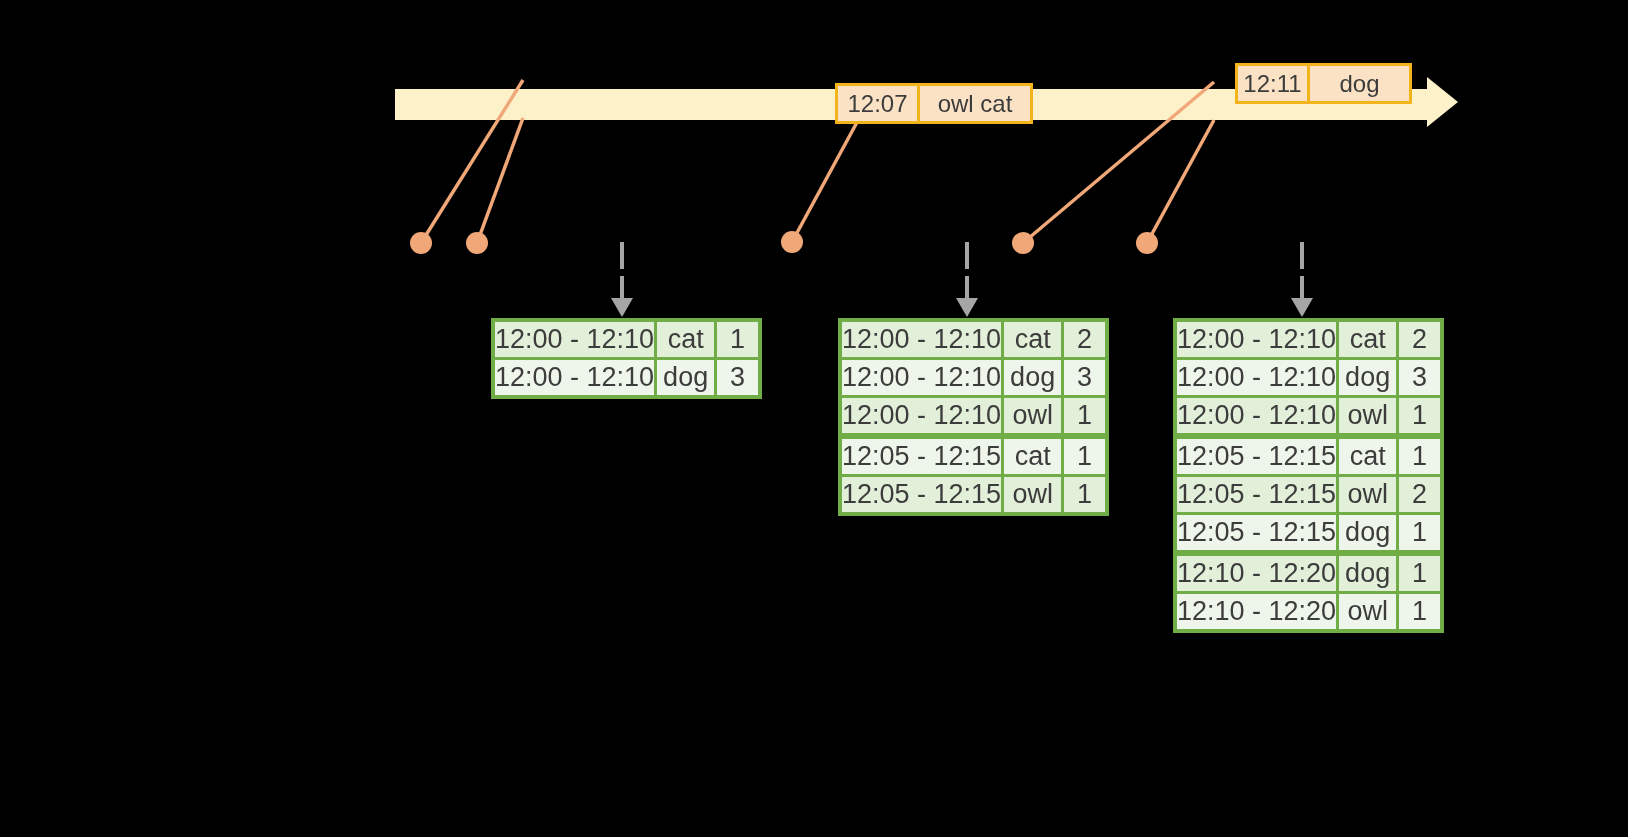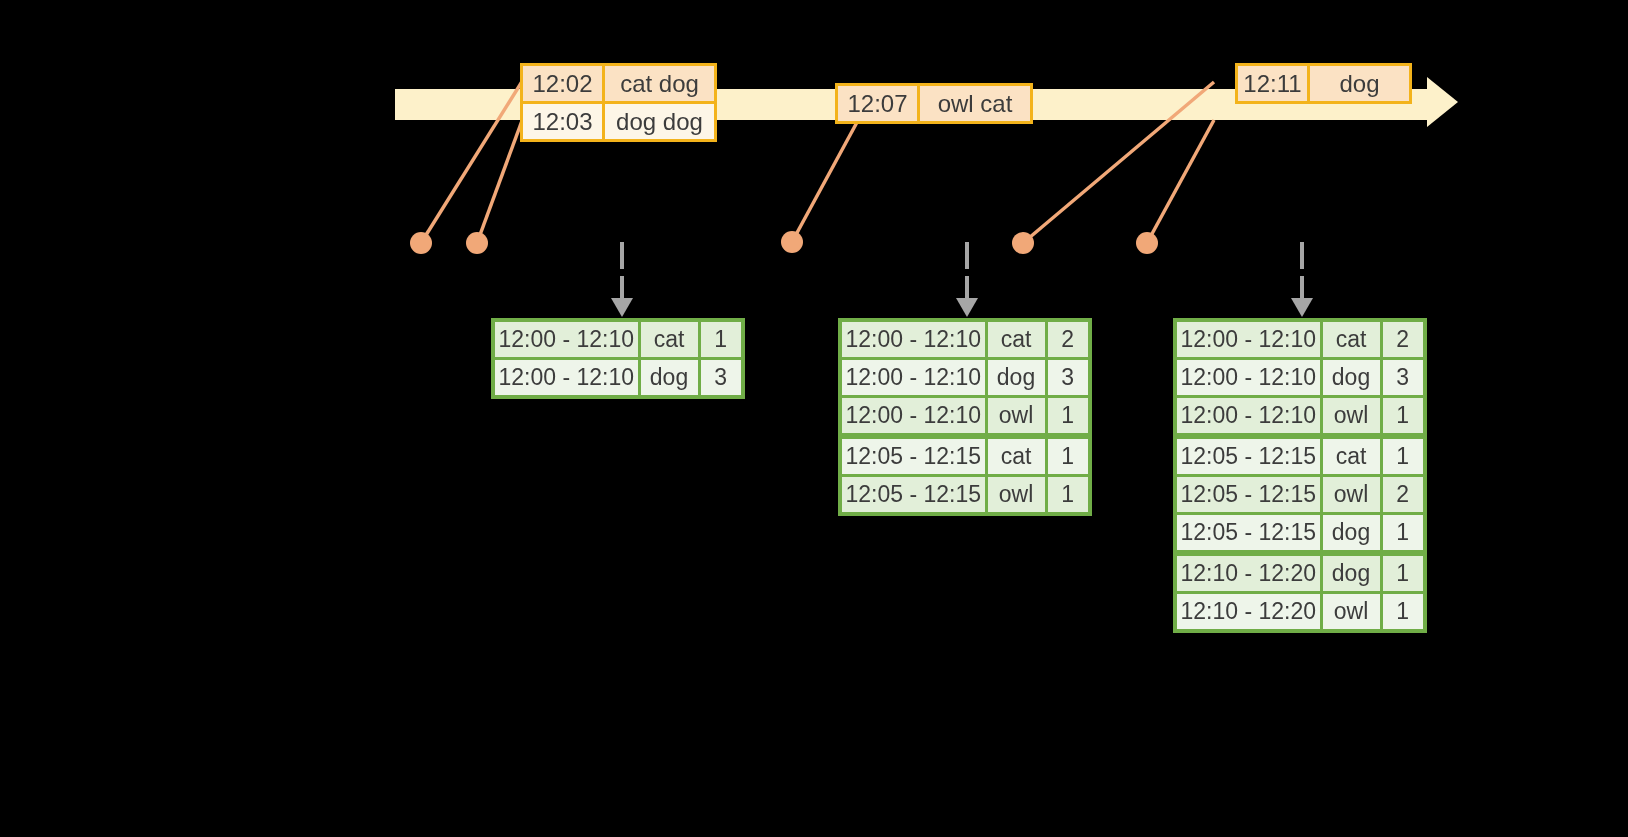--- a/index.html
+++ b/index.html
@@ -17,21 +17,21 @@
   .dash-line{stroke:var(--dashed-arrow,#a6a6a6);stroke-width:4;stroke-dasharray:27 7;fill:none;}
   .dash-head{fill:var(--dashed-arrow,#a6a6a6);}
   table{border-collapse:collapse;position:absolute;table-layout:fixed;text-align:center;}
   .event-table{font-size:24px;}
   .event-table td{
     border:3px solid var(--event-border,#f3b31b);
     height:35px;padding:0 4px;overflow:hidden;white-space:nowrap;
   }
   td.peach{background:var(--event-row-a,#fbe2c4);}
   td.cream{background:var(--event-row-b,#fdf6e7);}
-  .result-table{font-size:23px;border:4px solid var(--result-border,#70ad47);}
+  .result-table{font-size:27px;border:4px solid var(--result-border,#70ad47);}
   .result-table td{
     border:3px solid var(--result-border,#70ad47);
     height:35px;padding:0;overflow:hidden;white-space:nowrap;
   }
   tr.dark td{background:var(--result-row-a,#e2efd9);}
   tr.light td{background:var(--result-row-b,#eef5ea);}
   tr.group-sep td{border-top-width:6px;}
 </style>
 </head>
 <body>
@@ -56,36 +56,20 @@
     <circle class="dot" cx="1147" cy="243" r="11"></circle>
 
     <line class="dash-line" x1="622" y1="242" x2="622" y2="300"></line>
     <polygon class="dash-head" points="611,298 633,298 622,317"></polygon>
     <line class="dash-line" x1="967" y1="242" x2="967" y2="300"></line>
     <polygon class="dash-head" points="956,298 978,298 967,317"></polygon>
     <line class="dash-line" x1="1302" y1="242" x2="1302" y2="300"></line>
     <polygon class="dash-head" points="1291,298 1313,298 1302,317"></polygon>
   </svg>
 
-  <table class="event-table" style="left:520px;top:63px;">
-    <colgroup>
-        <col style="width:82px">
-        <col style="width:112px">
-      </colgroup>
-    <tbody>
-        <tr>
-      <td class="peach">12:02</td>
-      <td class="peach">cat dog</td>
-    </tr>
-    <tr>
-      <td class="cream">12:03</td>
-      <td class="cream">dog dog</td>
-    </tr>
-  </tbody>
-    </table>
 
   <table class="event-table" style="left:835px;top:83px;">
     <colgroup>
         <col style="width:82px">
         <col style="width:113px">
       </colgroup>
     <tbody>
         <tr>
       <td class="peach">12:07</td>
       <td class="peach">owl cat</td>

